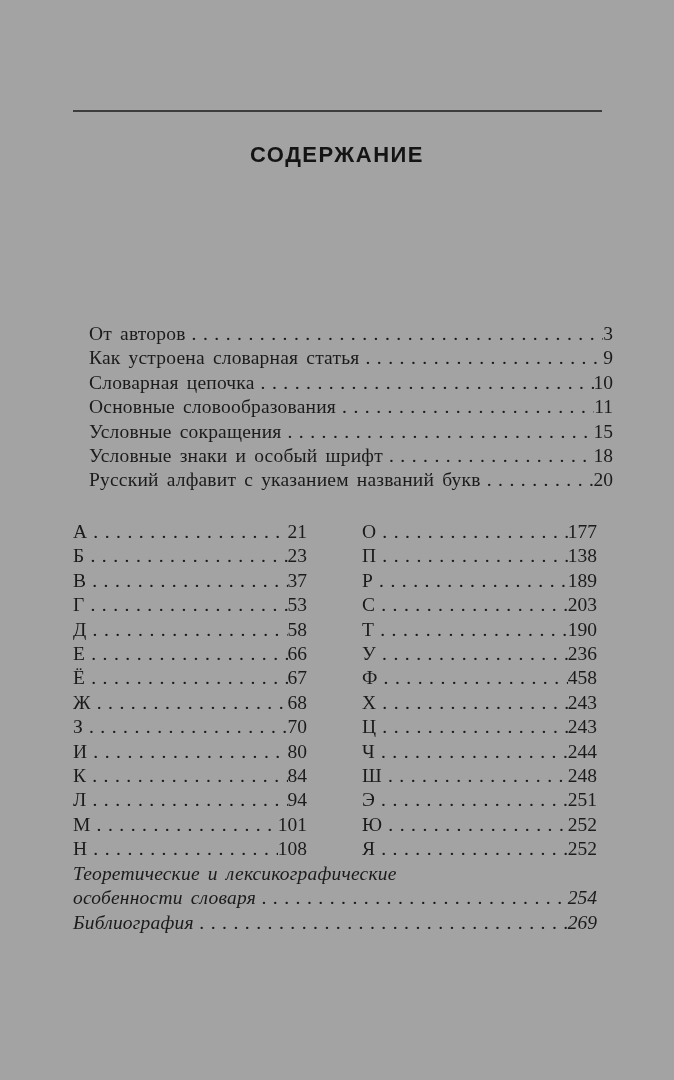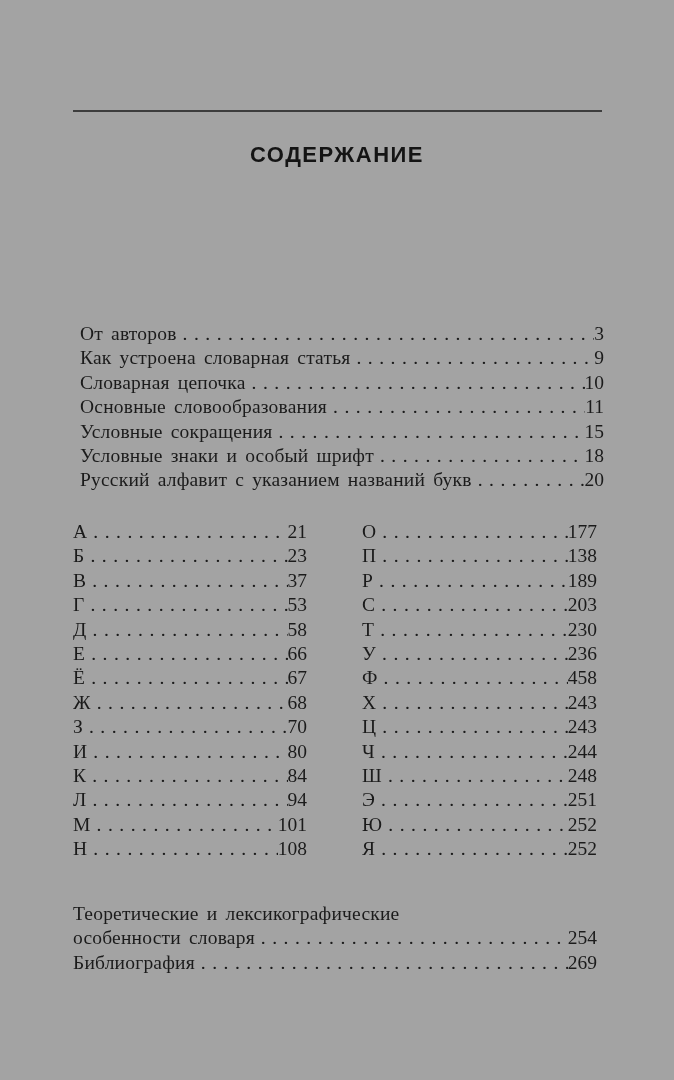--- a/index.html
+++ b/index.html
@@ -23,21 +23,21 @@
     position: absolute;
     top: 142px; left: 0;
     width: 674px;
     text-align: center;
     font-family: "Liberation Sans", sans-serif;
     font-size: 22px;
     font-weight: 600;
     letter-spacing: 1.5px;
     color: #141414;
   }
-  .main-list { position: absolute; top: 322px; left: 80px; width: 524px; }
+  .main-list { position: absolute; top: 322px; left: 89px; width: 524px; }
   .row {
     display: flex;
     align-items: baseline;
     font-size: 19.5px;
     line-height: 24.4px;
     height: 24.4px;
     white-space: nowrap;
   }
   .label { flex: 0 0 auto; word-spacing: 3px; letter-spacing: 0.2px; }
   .leader {
@@ -55,21 +55,21 @@
   .page-num { flex: 0 0 auto; text-align: right; }
   .letters {
     position: absolute;
     top: 520px; left: 73px;
     width: 524px;
     display: flex;
     justify-content: space-between;
   }
   .lcol { width: 234px; }
   .rcol { width: 235px; }
-  .footer-list { position: absolute; top: 902px; left: 73px; width: 524px; }
+  .footer-list { position: absolute; top: 862px; left: 73px; width: 524px; font-style: italic; }
   .wrap-line1 {
     font-size: 19.5px;
     line-height: 24.4px;
     height: 24.4px;
     word-spacing: 3px;
     letter-spacing: 0.2px;
     white-space: nowrap;
   }
   .bib-row { margin-top: 0; }
 </style>
@@ -210,21 +210,21 @@
         <span class="page-num">189</span>
       </div>
       <div class="row">
         <span class="label">С</span>
         <span class="leader"></span>
         <span class="page-num">203</span>
       </div>
       <div class="row">
         <span class="label">Т</span>
         <span class="leader"></span>
-        <span class="page-num">230</span>
+        <span class="page-num">190</span>
       </div>
       <div class="row">
         <span class="label">У</span>
         <span class="leader"></span>
         <span class="page-num">236</span>
       </div>
       <div class="row">
         <span class="label">Ф</span>
         <span class="leader"></span>
         <span class="page-num">458</span>

